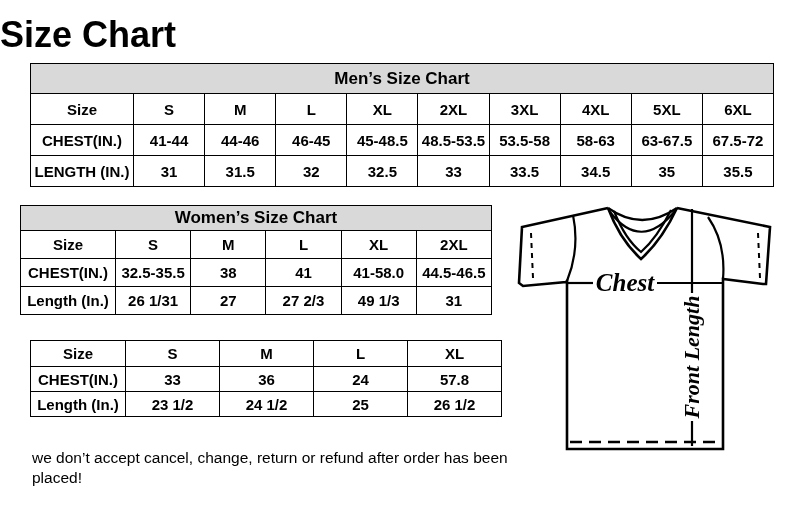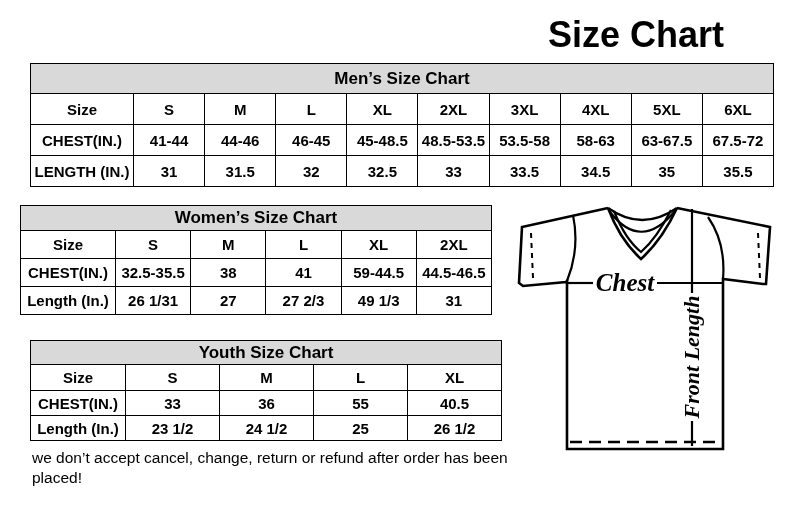--- a/index.html
+++ b/index.html
@@ -1,18 +1,18 @@
 <!DOCTYPE html>
 <html><head>
 <meta charset="utf-8">
 <style>
   html,body{margin:0;padding:0;background:#fff;}
   .canvas{position:relative;width:805px;height:512px;background:#fff;overflow:hidden;
           font-family:"Liberation Sans",sans-serif;color:#000;}
-  .page-title{position:absolute;top:14px;left:0;width:724px;margin:0;text-align:right;
+  .page-title{position:absolute;top:14px;left:0;width:724px;margin:0;text-align:left;
               font-size:36px;font-weight:bold;letter-spacing:0px;}
   table.size-table{position:absolute;border-collapse:collapse;table-layout:fixed;background:#fff;}
   table.size-table th,table.size-table td{border:1.7px solid #000;text-align:center;
               vertical-align:middle;font-weight:bold;padding:0;overflow:hidden;white-space:nowrap;}
   .band{background:#d9d9d9;font-size:17px;}
   .men{left:30px;top:63px;width:744px;}
   .men col.first{width:103px;}
   .men .band{height:29px;margin-top:40px;}
   .men tr.cols th{height:30px;font-size:15px;}
   .men tbody th,.men tbody td{height:30px;font-size:15px;}
@@ -118,21 +118,21 @@
           <th>XL</th>
           <th>2XL</th>
         </tr>
     </thead>
     <tbody>
         <tr>
           <th>CHEST(IN.)</th>
           <td>32.5-35.5</td>
           <td>38</td>
           <td>41</td>
-          <td>59-44.5</td>
+          <td>41-58.0</td>
           <td>44.5-46.5</td>
         </tr>
         <tr>
           <th>Length (In.)</th>
           <td>26 1/31</td>
           <td>27</td>
           <td>27 2/3</td>
           <td>49 1/3</td>
           <td>31</td>
         </tr>
@@ -141,38 +141,35 @@
 
   <table class="size-table youth">
       <colgroup>
         <col class="first">
         <col>
         <col>
         <col>
         <col>
       </colgroup>
     <thead>
-      <tr>
-        <th class="band" colspan="5">Youth Size Chart</th>
-      </tr>
       <tr class="cols">
           <th>Size</th>
           <th>S</th>
           <th>M</th>
           <th>L</th>
           <th>XL</th>
         </tr>
     </thead>
     <tbody>
         <tr>
           <th>CHEST(IN.)</th>
           <td>33</td>
           <td>36</td>
-          <td>55</td>
-          <td>40.5</td>
+          <td>24</td>
+          <td>57.8</td>
         </tr>
         <tr>
           <th>Length (In.)</th>
           <td>23 1/2</td>
           <td>24 1/2</td>
           <td>25</td>
           <td>26 1/2</td>
         </tr>
       </tbody>
   </table>

